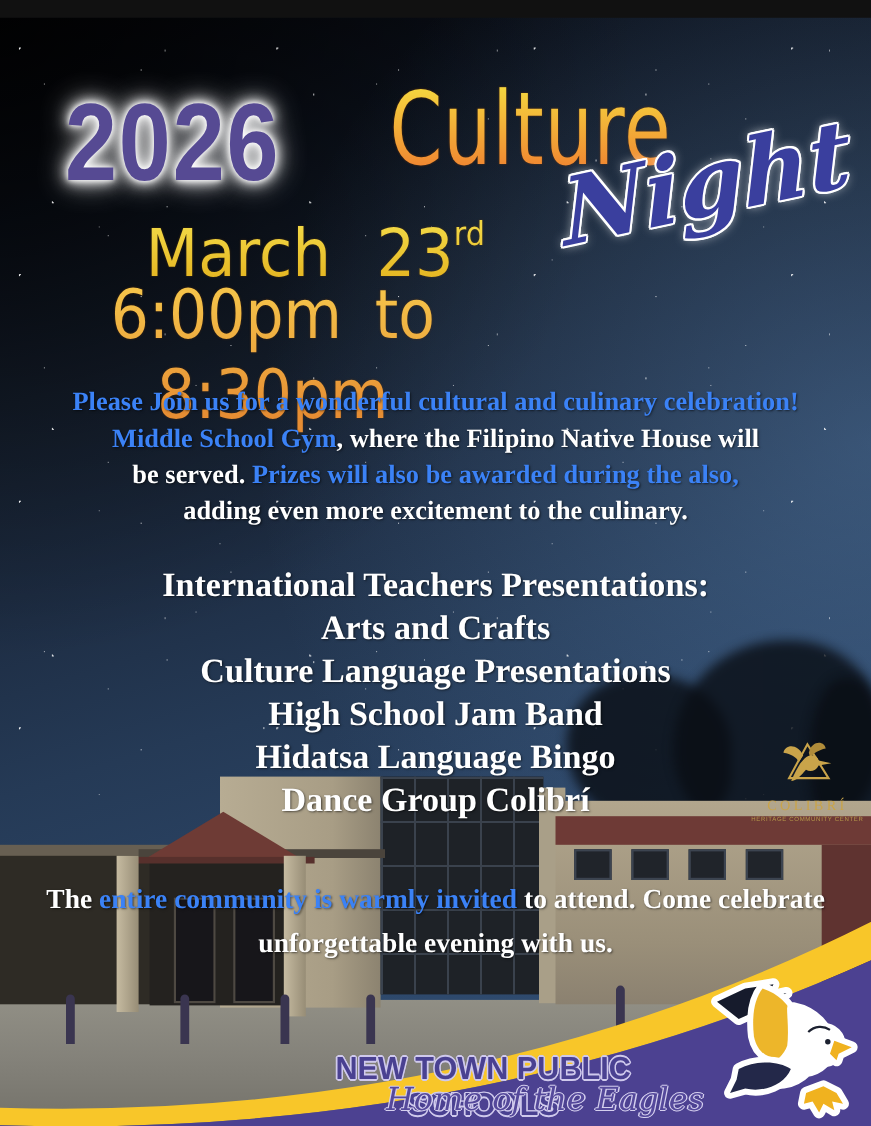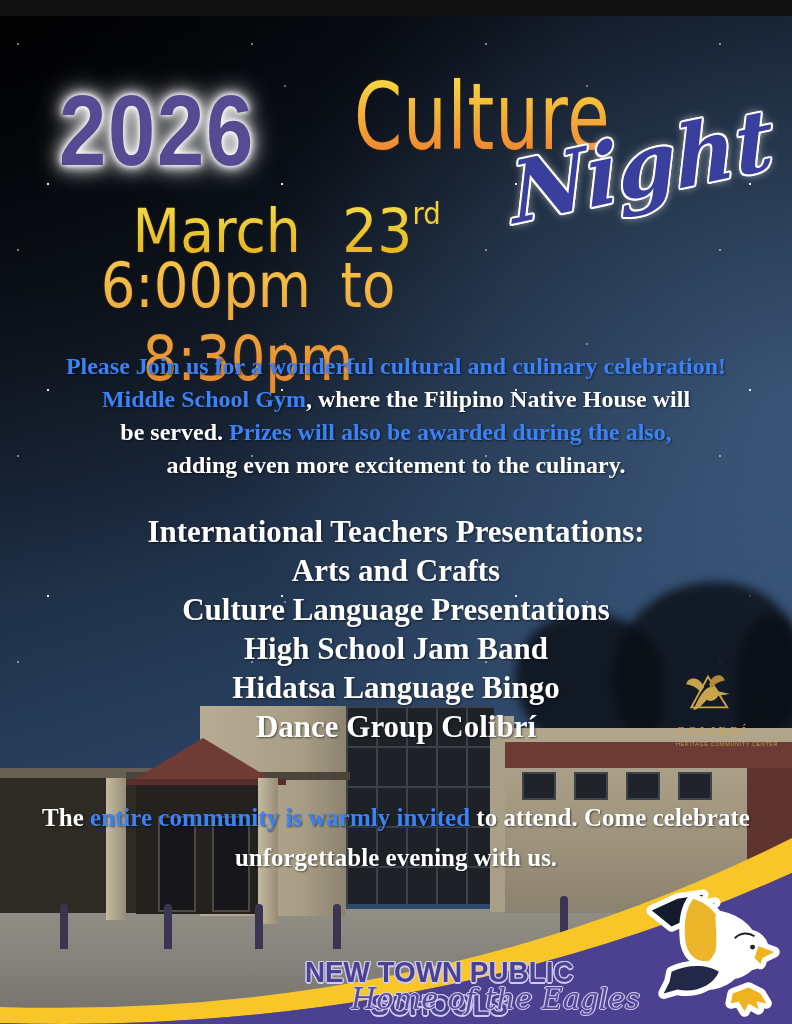--- a/index.html
+++ b/index.html
@@ -102,21 +102,21 @@
 
   
   .serifline{font-family:"Liberation Serif","DejaVu Serif",serif;font-weight:bold;
     color:#fff;text-align:center;text-shadow:1px 1px 2px rgba(0,0,0,.55);}
   .yellow{color:#3b82f6;}
   .intro{left:0;top:334px;width:792px;z-index:5;font-size:24px;line-height:33px;}
   .program{left:0;top:496px;width:792px;z-index:5;font-size:31px;line-height:39px;}
   .invite{left:0;top:782px;width:792px;z-index:5;font-size:25px;line-height:40px;}
 
   
-  .colibri{left:676px;top:650px;width:116px;z-index:5;color:#c9a44a;}
+  .colibri{left:676px;top:650px;width:116px;z-index:5;text-align:center;color:#c9a44a;}
   .colibri .name{font-family:"Liberation Serif",serif;font-size:13px;letter-spacing:3px;margin-top:1px;}
   .colibri .sub{font-size:5.5px;letter-spacing:.6px;color:#b6984a;margin-top:2px;}
 
   
   .swoosh{left:0;top:814px;width:792px;height:210px;z-index:4;}
   .school{left:252px;top:940px;width:390px;z-index:6;text-align:center;
     font-weight:bold;font-size:29px;letter-spacing:0;color:#4a4191;
     transform:scaleX(.96);transform-origin:left top;
     text-shadow:1.5px 0 0 #cfc9ec,-1.5px 0 0 #cfc9ec,0 1.5px 0 #cfc9ec,0 -1.5px 0 #cfc9ec,
       1px 1px 0 #cfc9ec,-1px 1px 0 #cfc9ec,1px -1px 0 #cfc9ec,-1px -1px 0 #cfc9ec;}

